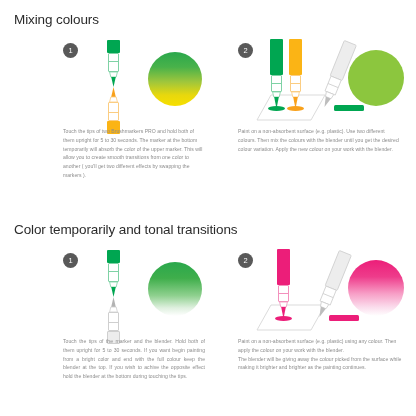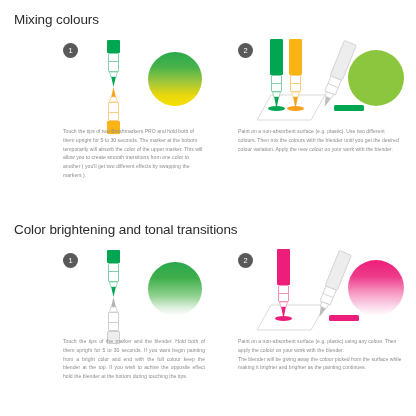--- a/index.html
+++ b/index.html
@@ -174,21 +174,21 @@
       </div>
 
       <div class="circle" style="left:348px;top:50px;width:56px;height:56px;background:#8cc63e;"></div>
 
       <div class="caption" style="left:238px;top:127px;width:164px;">Paint on a non-absorbent surface (e.g. plastic). Use two different colours. Then mix the colours with the blender until you get the desired colour variation. Apply the new colour on your work with the blender.</div>
     </div>
   </div>
 
   <div class="section">
 
-    <div class="section-title" style="top:222px;">Color brightening and tonal transitions</div>
+    <div class="section-title" style="top:222px;">Color temporarily and tonal transitions</div>
 
     <div class="panel">
 
       <div class="badge" style="left:63px;top:253px;">1</div>
 
       <div class="art">
         <div class="mk" style="left:107px;top:250px;height:47px;">
           <div class="cap" style="top:0;height:13px;background:#00a651;"></div>
           <div class="barrel" style="top:13px;height:19px;border:1px solid #7fd2a5;border-radius:1px;"></div>
           <div class="band" style="top:21px;border-top:1px solid #7fd2a5;"></div>

